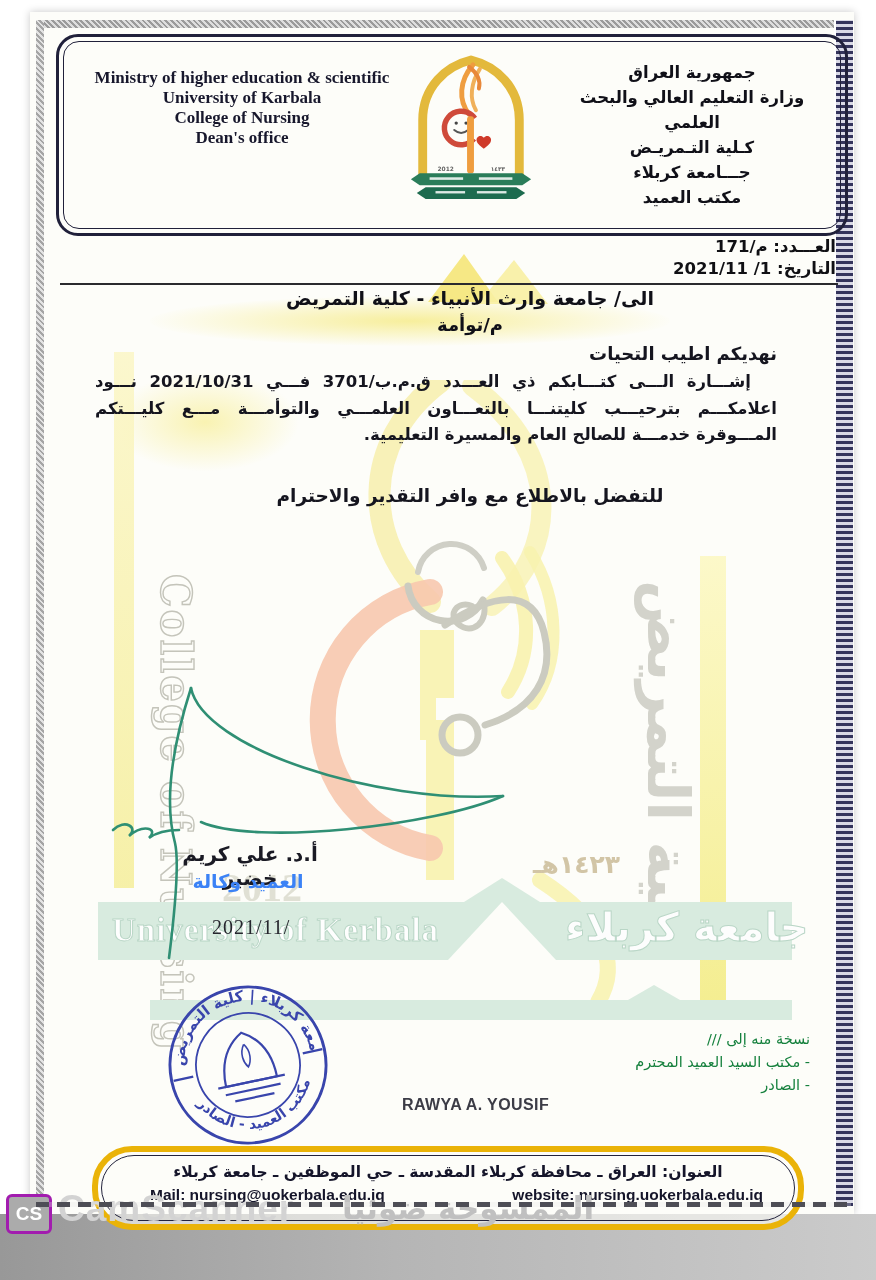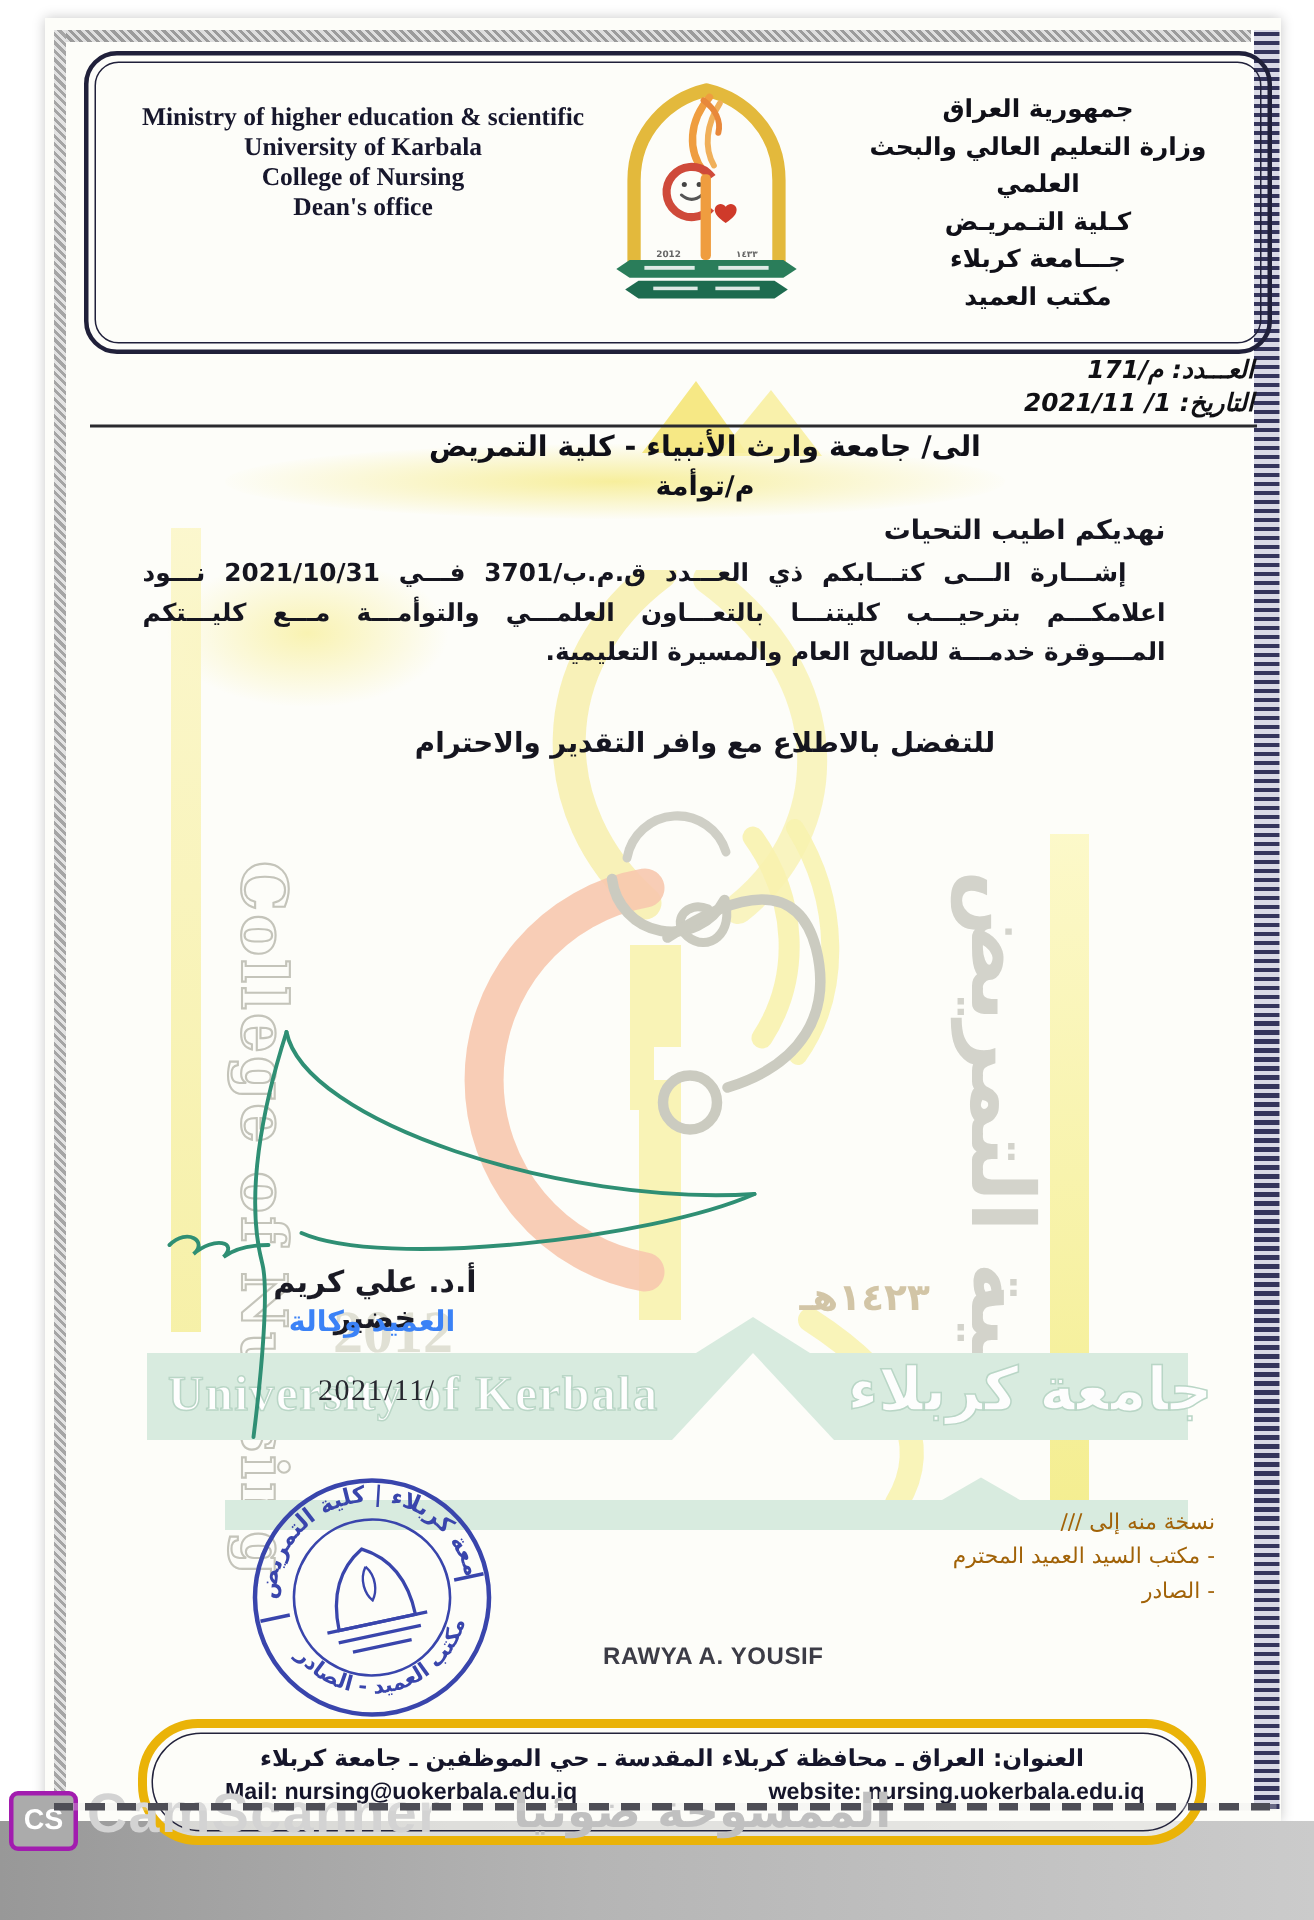--- a/index.html
+++ b/index.html
@@ -28,21 +28,21 @@
           border:3px solid #20203a; border-radius:22px; }
   .hbox::before { content:""; position:absolute; inset:4px; border:1.5px solid #20203a; border-radius:16px; }
   .h-en { position:absolute; left:72px; top:68px; width:340px; z-index:3; text-align:center;
           font-family:"Liberation Serif", serif; font-weight:bold; font-size:17px; line-height:20px; color:#17172c; }
   .h-ar { position:absolute; left:556px; top:60px; width:272px; z-index:3; direction:rtl; text-align:center;
           font-weight:bold; font-size:16.5px; line-height:25px; color:#101018; }
   .logo { position:absolute; left:402px; top:50px; width:138px; height:156px; z-index:3; }
 
   
   .ref { position:absolute; right:40px; top:236px; width:270px; z-index:4; direction:rtl; text-align:right;
-         font-weight:bold; font-size:16.5px; line-height:22px; color:#101014;font-style:italic; }
+         font-weight:bold; font-size:16.5px; line-height:22px; color:#101014; }
   .ref .val { direction:ltr; unicode-bidi:isolate; }
   .ref-line { position:absolute; left:60px; top:283px; width:778px; height:2px; background:#2a2a2e; z-index:4; }
 
   
   .addr { position:absolute; left:228px; top:287px; width:484px; z-index:4; direction:rtl; text-align:center;
           font-weight:bold; color:#101018; }
   .addr .l1 { font-size:19px; }
   .addr .l2 { font-size:18px; margin-top:5px; }
   .bodycol { position:absolute; left:95px; top:343px; width:682px; z-index:4; direction:rtl; color:#15151f; }
   .greeting { font-weight:bold; font-size:18px; text-align:right; }
@@ -93,22 +93,22 @@
   
   .sig { position:absolute; left:105px; top:678px; width:420px; height:290px; z-index:5; }
   .sig-name { position:absolute; left:152px; top:842px; width:196px; z-index:4; direction:rtl; text-align:center;
               font-weight:bold; font-size:20px; color:#1a1a24; }
   .sig-title { position:absolute; left:168px; top:870px; width:160px; z-index:4; direction:rtl; text-align:center;
                font-weight:bold; font-size:19px; color:#3b82f6; }
   .sig-date { position:absolute; left:212px; top:916px; z-index:4; font-family:"Liberation Serif", serif;
               font-size:20px; letter-spacing:1px; color:#26262e; }
 
   
-  .copies { position:absolute; left:578px; top:1004px; width:232px; z-index:4; direction:rtl; text-align:right;
-            font-size:14.5px; line-height:23px; color:#a16207; }
+  .copies { position:absolute; left:578px; top:1028px; width:232px; z-index:4; direction:rtl; text-align:right;
+            font-size:14.5px; line-height:23px; color:#15803d; }
   .stamp { position:absolute; left:156px; top:980px; width:184px; height:170px; z-index:5;
            transform:rotate(-12deg); }
   .typist { position:absolute; left:402px; top:1096px; z-index:4; font-family:"Liberation Sans", sans-serif;
             font-weight:bold; font-size:16px; letter-spacing:.4px; color:#3c3c46; }
 
   
   .foot { position:absolute; left:92px; top:1146px; width:700px; height:72px; z-index:4;
           border:6px solid #eab308; border-radius:40px; background:rgba(253,253,249,.6); }
   .foot::before { content:""; position:absolute; inset:3px; border:1px solid #23233c; border-radius:34px; }
   .foot-address { margin-top:11px; text-align:center; direction:rtl; font-weight:bold; font-size:15.5px; color:#15152a; }

